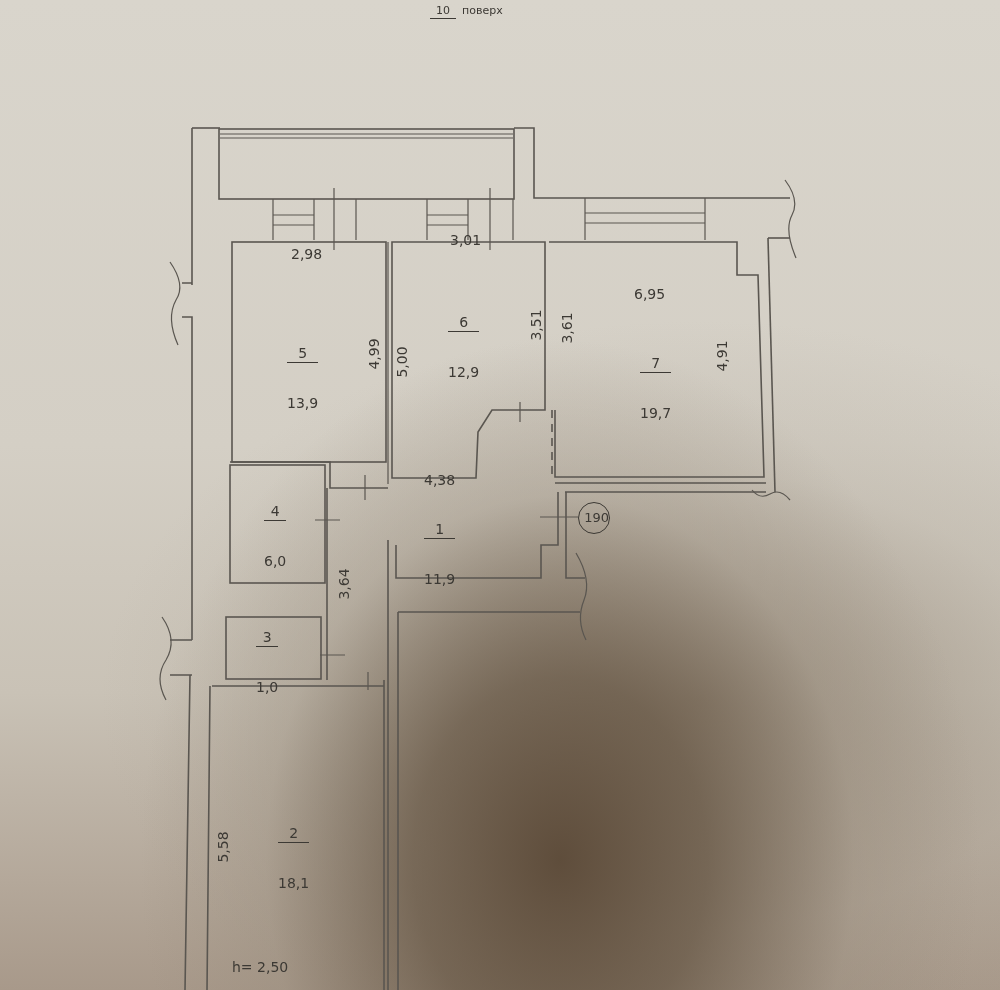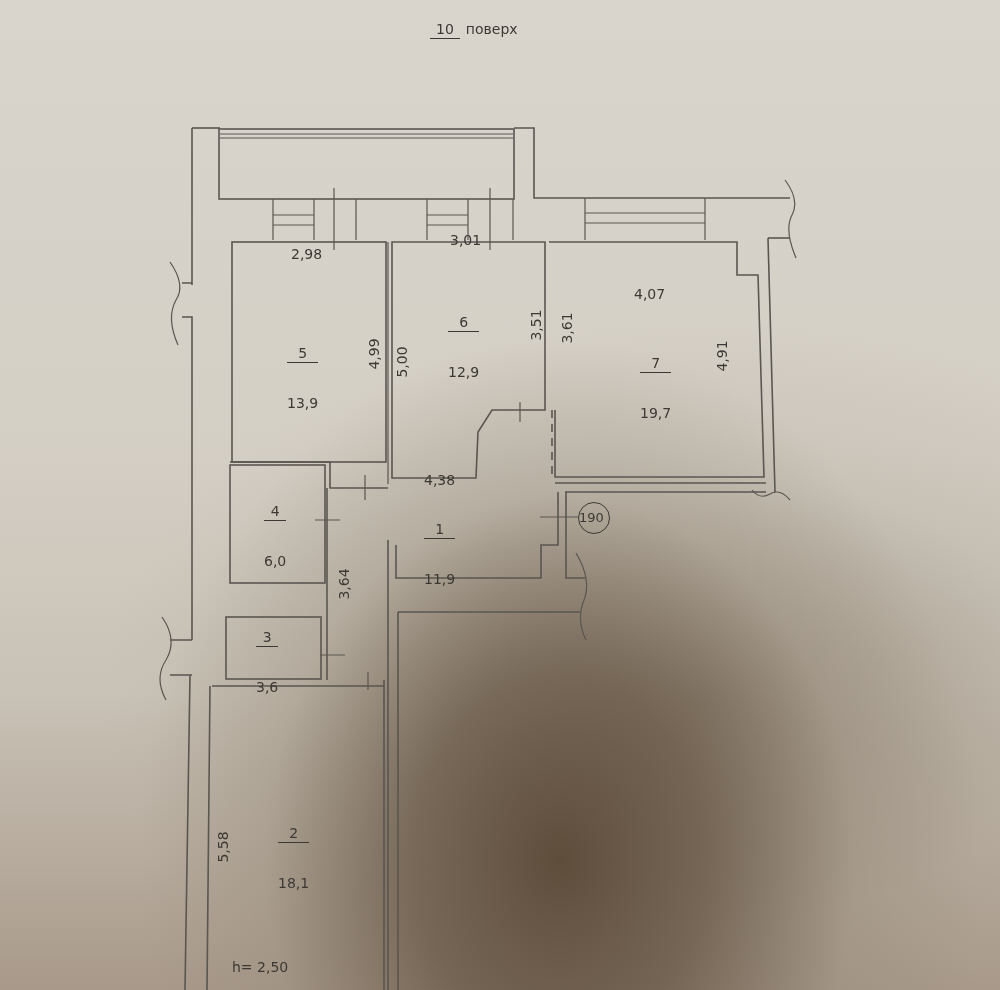--- a/index.html
+++ b/index.html
@@ -25,27 +25,27 @@
       white-space: nowrap;
     }
     .dim { font-size: 14px; }
     .room-label {
       position: absolute; text-align: center; color: #3c3934; font-size: 14px; line-height: 1.05;
     }
     .room-label .num { display: block; border-bottom: 1px solid #3c3934; padding: 0 2px 1px; }
     .room-label .area { display: block; padding-top: 1px; margin-top: 32px; }
     .rot { transform: rotate(-90deg); transform-origin: center center; }
     #floor-title {
-      position: absolute; left: 430px; top: 21px; font-size: 14px; color: #3c3934;
+      position: absolute; left: 430px; top: 4px; font-size: 11px; color: #3c3934;
     }
     #floor-title .fnum { display: inline-block; border-bottom: 1px solid #3c3934; padding: 0 6px 1px; margin-right: 6px; }
     #axis-marker {
       position: absolute; left: 578px; top: 502px; width: 30px; height: 30px;
       border: 1.3px solid #3c3934; border-radius: 50%;
-      font-size: 13px; color: #3c3934; text-align: left; line-height: 30px;
+      font-size: 13px; color: #3c3934; text-align: right; line-height: 30px;
     }
   </style>
 </head>
 <body>
 
 <div id="paper"></div>
 
 <svg id="plan" width="1000" height="990" viewBox="0 0 1000 990">
 
   <path class="wall" d="M192 128 L192 285"></path>
@@ -120,30 +120,30 @@
 <div class="room-label" style="left:264px; top:504px;">
   <span class="num">4</span>
   <span class="area">6,0</span>
 </div>
 <div class="room-label" style="left:424px; top:522px;">
   <span class="num">1</span>
   <span class="area">11,9</span>
 </div>
 <div class="room-label" style="left:256px; top:630px;">
   <span class="num">3</span>
-  <span class="area">3,6</span>
+  <span class="area">1,0</span>
 </div>
 <div class="room-label" style="left:278px; top:826px;">
   <span class="num">2</span>
   <span class="area">18,1</span>
 </div>
 
 <div class="lbl dim" style="left:291px; top:247px;">2,98</div>
 <div class="lbl dim" style="left:450px; top:233px;">3,01</div>
-<div class="lbl dim" style="left:634px; top:287px;">4,07</div>
+<div class="lbl dim" style="left:634px; top:287px;">6,95</div>
 <div class="lbl dim" style="left:424px; top:473px;">4,38</div>
 <div class="lbl dim" style="left:232px; top:960px;">h= 2,50</div>
 
 <div class="lbl dim rot" style="left:358px; top:347px;">4,99</div>
 <div class="lbl dim rot" style="left:386px; top:355px;">5,00</div>
 <div class="lbl dim rot" style="left:520px; top:318px;">3,51</div>
 <div class="lbl dim rot" style="left:551px; top:321px;">3,61</div>
 <div class="lbl dim rot" style="left:706px; top:349px;">4,91</div>
 <div class="lbl dim rot" style="left:328px; top:577px;">3,64</div>
 <div class="lbl dim rot" style="left:207px; top:840px;">5,58</div>

